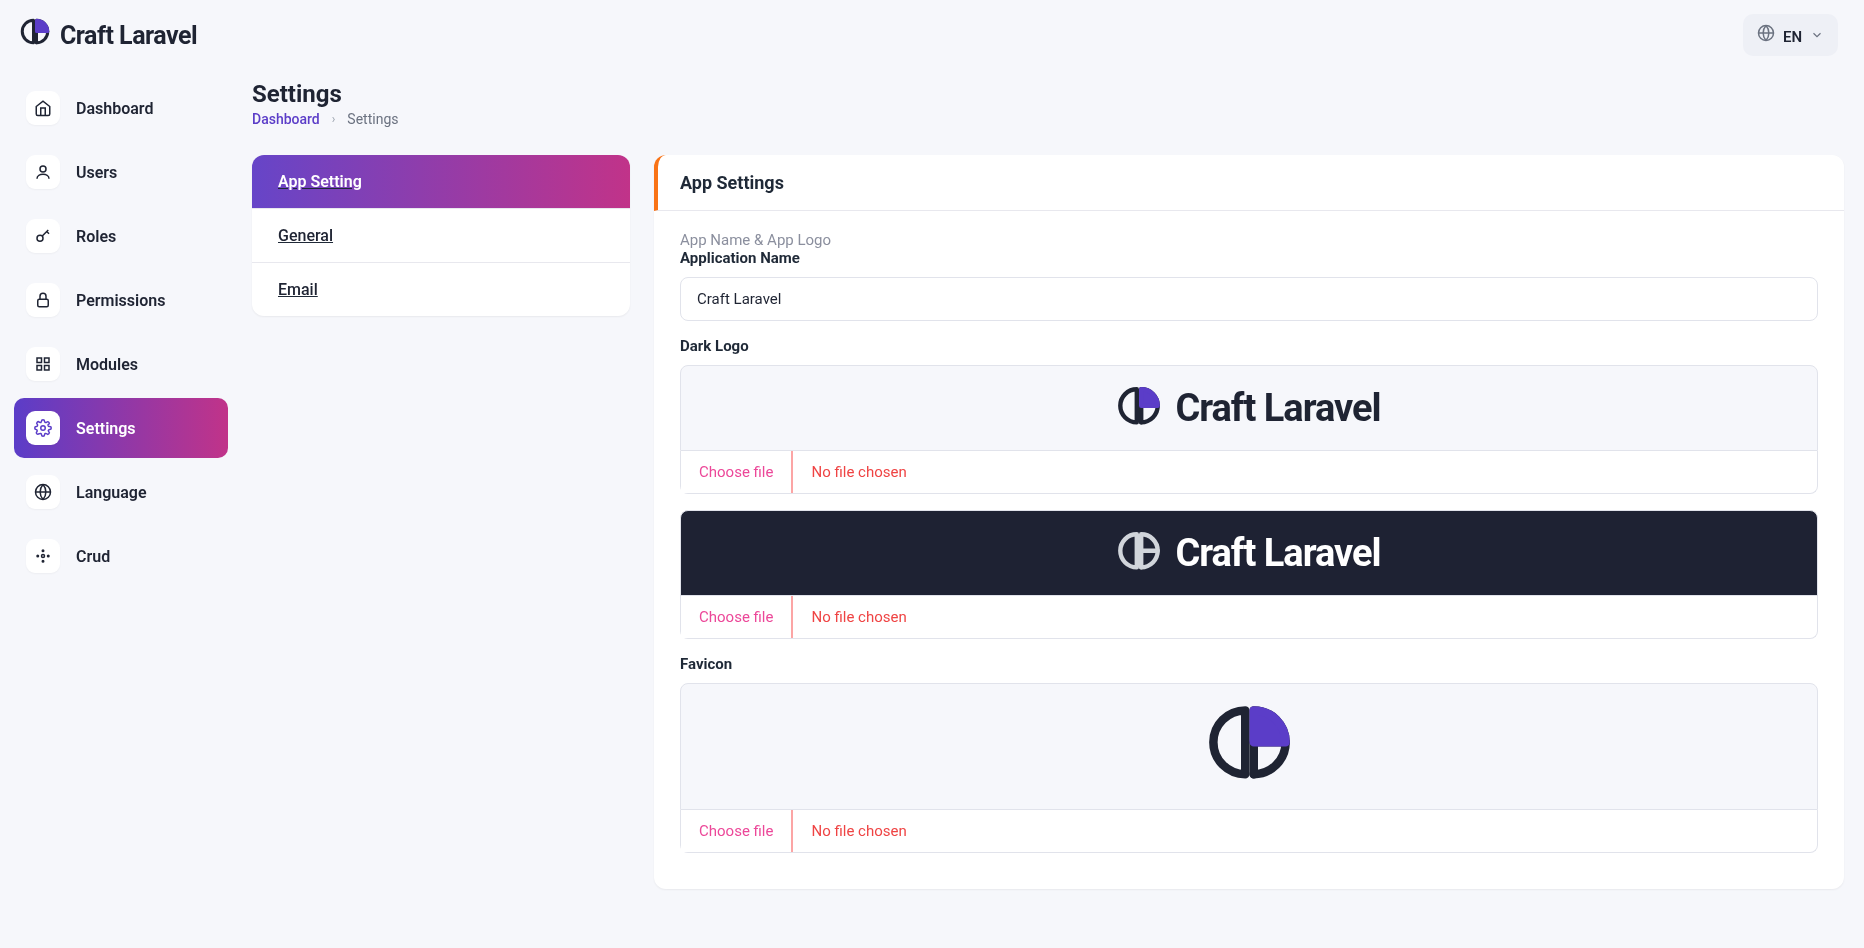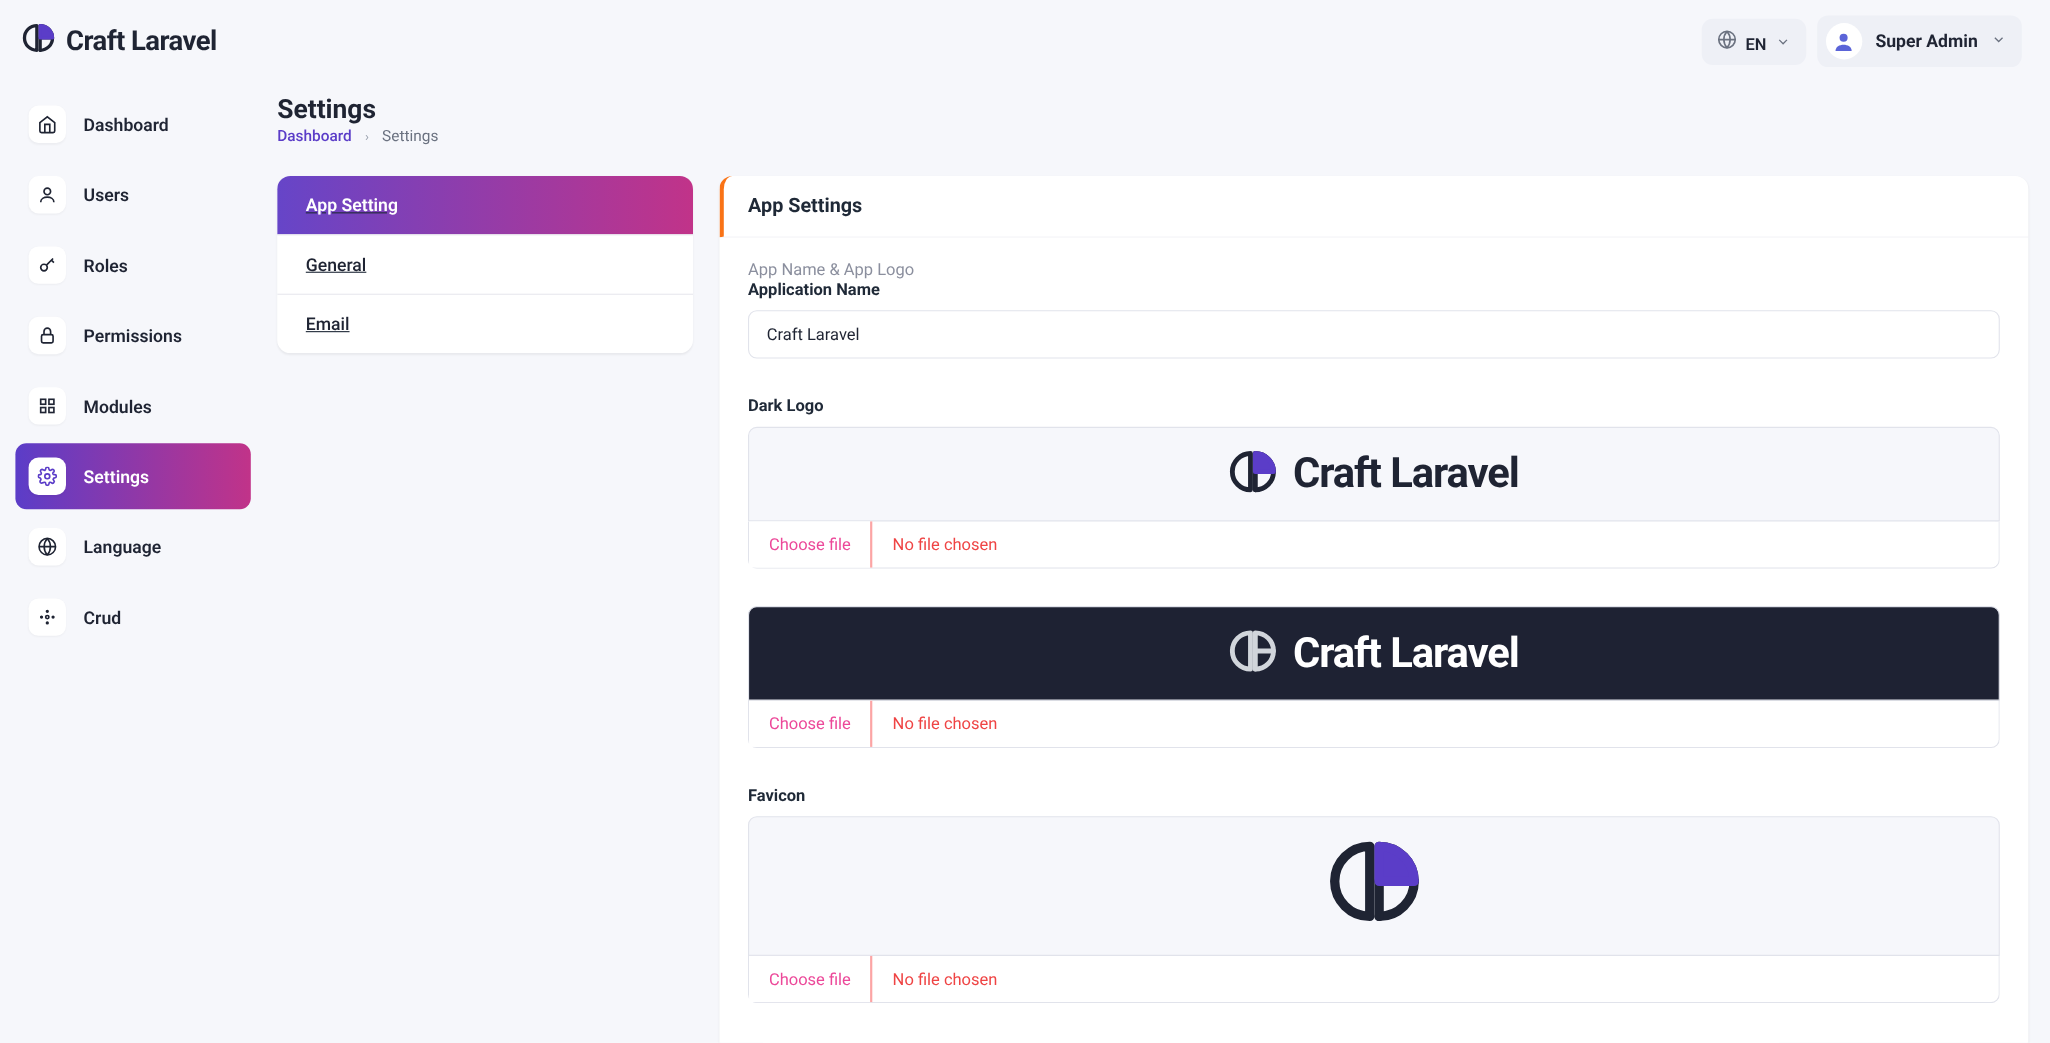--- a/index.html
+++ b/index.html
@@ -37,21 +37,21 @@
 .subnav { width:378px; background:#fff; border-radius:12px; box-shadow:0 1px 2px rgba(0,0,0,0.06); overflow:hidden; align-self:flex-start;text-decoration:underline; }
 .subnav-item { padding:17px 26px; font-size:16px; font-weight:500; color:#1f2433; border-bottom:1px solid #e8e8ee; cursor:pointer; }
 .subnav-item:last-child { border-bottom:none; }
 .subnav-item.active { background:linear-gradient(90deg,#6645c8 0%,#c13389 100%); color:#fff; font-weight:600; }
 
 .card { flex:1; background:#fff; border-radius:12px; box-shadow:0 1px 2px rgba(0,0,0,0.06); }
 .card-head { border-left:4px solid #f97316; border-top-left-radius:12px; padding:17px 22px; border-bottom:1px solid #e8e8ee; }
 .card-title { font-size:18px; font-weight:700; }
 .card-body { padding:20px 26px; }
 .section-lbl { color:#8b8f9e; font-size:15px; }
-.fld { margin-bottom:34px; }
+.fld { margin-bottom:16px; }
 .fld-lbl { font-size:15px; font-weight:700; margin-bottom:10px; display:block; }
 .text-in { width:100%; padding:12px 16px; border:1px solid #e1e3eb; border-radius:8px; font-size:15px; color:#1f2433; background:#fff; }
 .preview { border:1px solid #e1e3eb; border-radius:8px 8px 0 0; padding:20px; display:flex; align-items:center; justify-content:center; gap:14px; background:#f6f7fb; }
 .preview-dark { background:#1e2233; }
 .preview-name { font-size:38px; font-weight:700; color:#1f2433; letter-spacing:-1px; }
 .preview-dark .preview-name { color:#fff; }
 .favicon-preview svg { width:85px; height:85px; }
 .filepick { display:flex; border:1px solid #e1e3eb; border-top:none; border-radius:0 0 8px 8px; }
 .filepick-btn { padding:12px 18px; border-right:2px solid #fca5a5; font-size:15px; color:#ec4899; cursor:pointer; background:#fff; }
 .filepick-txt { padding:12px 18px; font-size:15px; color:#ef4444; }
@@ -94,34 +94,20 @@
             <path d="M2 12h20M12 2a15 15 0 010 20M12 2a15 15 0 000 20"></path>
           </svg>
       </span>
       <span>EN</span>
       <span>
         <svg class="mic" viewBox="0 0 24 24" fill="none" stroke="#6b7280" stroke-width="2">
             <polyline points="6 9 12 15 18 9"></polyline>
           </svg>
       </span>
     </div>
-    <div class="user-pill">
-      <span class="avatar">
-        <svg width="22" height="22" viewBox="0 0 24 24">
-            <circle cx="12" cy="8" r="4" fill="#5b64d8"></circle>
-            <path d="M4 21c0-4 4-6 8-6s8 2 8 6" fill="#5b64d8"></path>
-          </svg>
-      </span>
-      <span class="user-name">Super Admin</span>
-      <span>
-        <svg class="mic" viewBox="0 0 24 24" fill="none" stroke="#6b7280" stroke-width="2">
-            <polyline points="6 9 12 15 18 9"></polyline>
-          </svg>
-      </span>
-    </div>
   </div>
 </div>
 
 <div class="layout">
   <div class="sidebar">
     <div class="side-item">
       <span class="side-icon">
           <svg class="sm-icon" viewBox="0 0 24 24" fill="none" stroke="#1f2433" stroke-width="2">
             <path d="M3 10l9-7 9 7v10a2 2 0 01-2 2H5a2 2 0 01-2-2z"></path>
             <path d="M9 22V12h6v10"></path>

